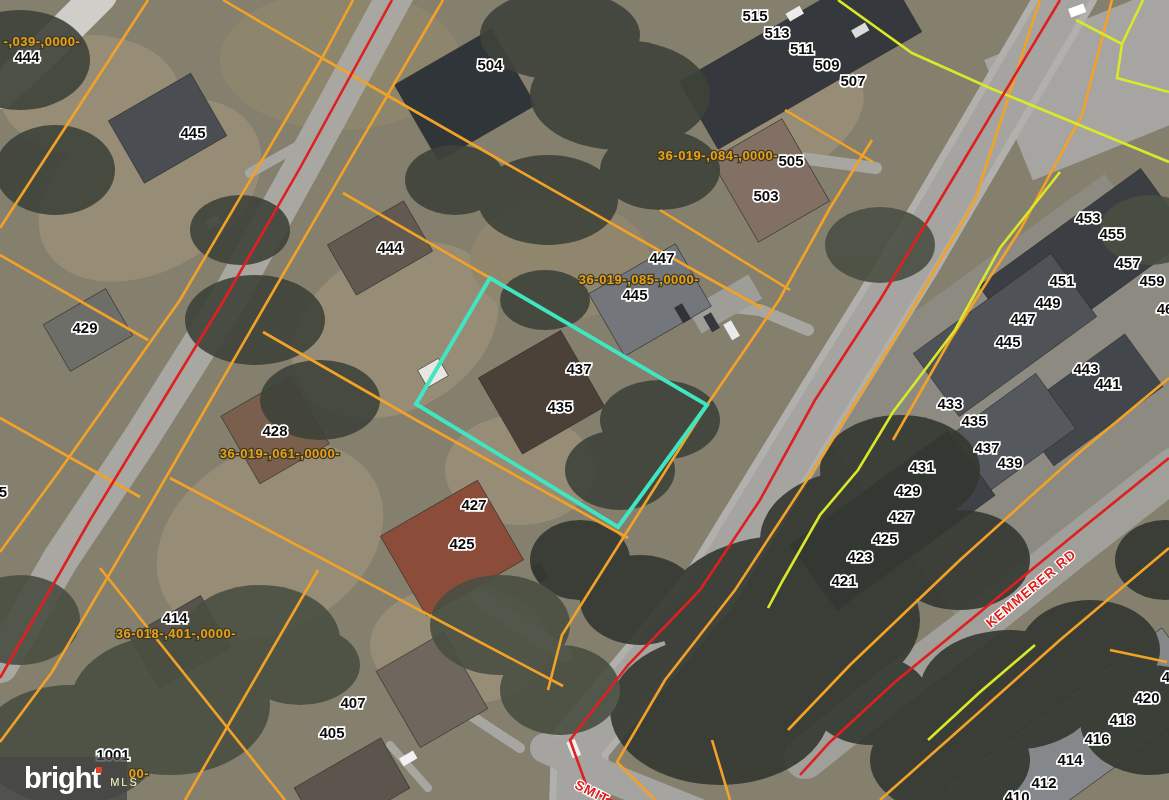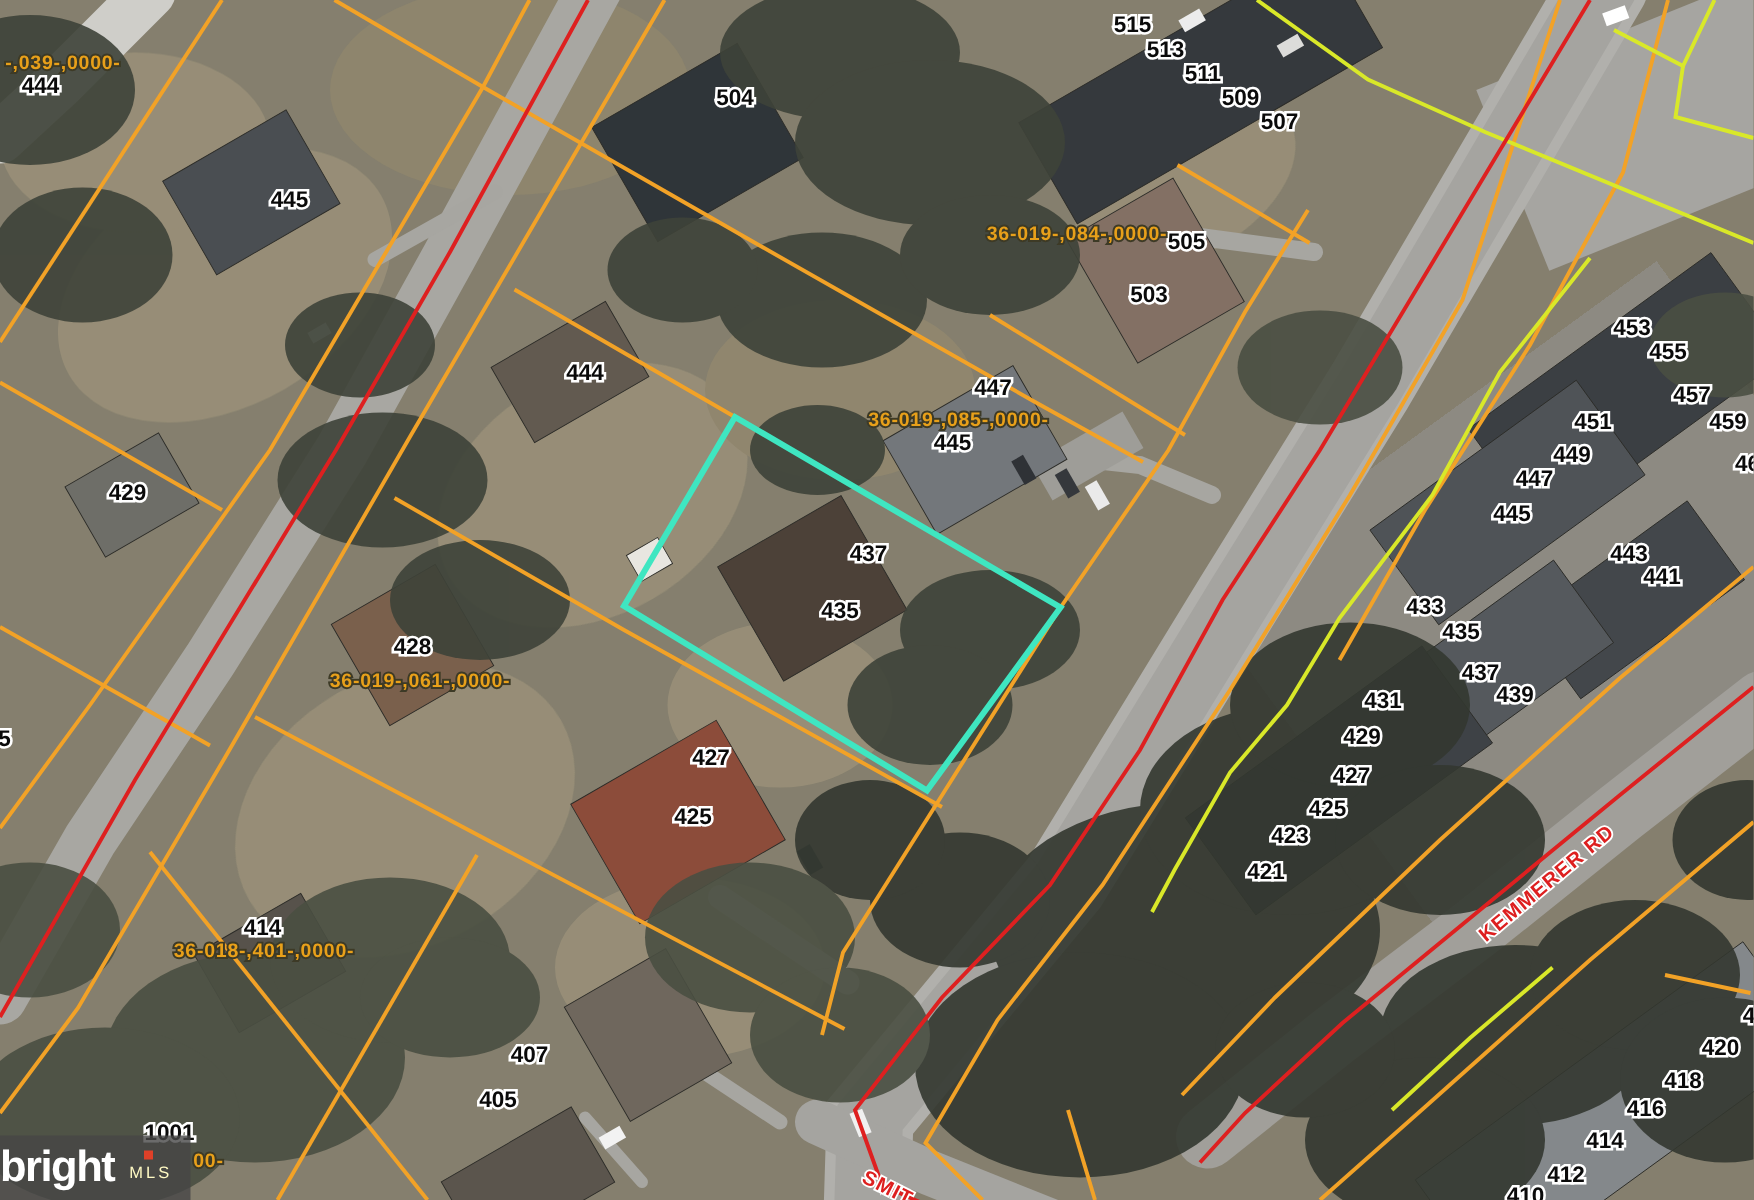--- a/index.html
+++ b/index.html
@@ -7,21 +7,21 @@
          font-family:"Liberation Sans",sans-serif;}
   svg{position:absolute;left:0;top:0;display:block;}
   text{font-family:"Liberation Sans","DejaVu Sans",sans-serif;}
   .hn{font-size:15px;font-weight:bold;fill:#0a0a0a;stroke:#ffffff;stroke-width:3.4px;
       paint-order:stroke;text-anchor:middle;}
   .pid{font-size:13px;font-weight:bold;stroke:#3d3a26;stroke-width:2.6px;
        paint-order:stroke;text-anchor:middle;letter-spacing:.5px;}
   .street{font-size:13.5px;font-weight:bold;stroke:#ffffff;stroke-width:2.4px;
        paint-order:stroke;text-anchor:middle;letter-spacing:1px;}
   #watermark{position:absolute;left:0;top:757px;width:127px;height:43px;
-       background:rgba(70,70,70,.8);display:flex;align-items:center;padding-left:0;
+       background:rgba(70,70,70,.8);display:flex;align-items:center;padding-left:24px;
        box-sizing:border-box;}
   #watermark .brand{color:#ffffff;font-weight:bold;font-size:29px;letter-spacing:-1px;
        line-height:1;position:relative;}
   #watermark .dot{position:absolute;left:96px;top:10px;width:6px;height:6px;background:#e04028;}
   #watermark .mls{color:#fef9c3;font-size:11px;letter-spacing:2px;margin-left:10px;margin-top:6px;}
 </style>
 </head>
 <body>
 
 <div id="stage">

